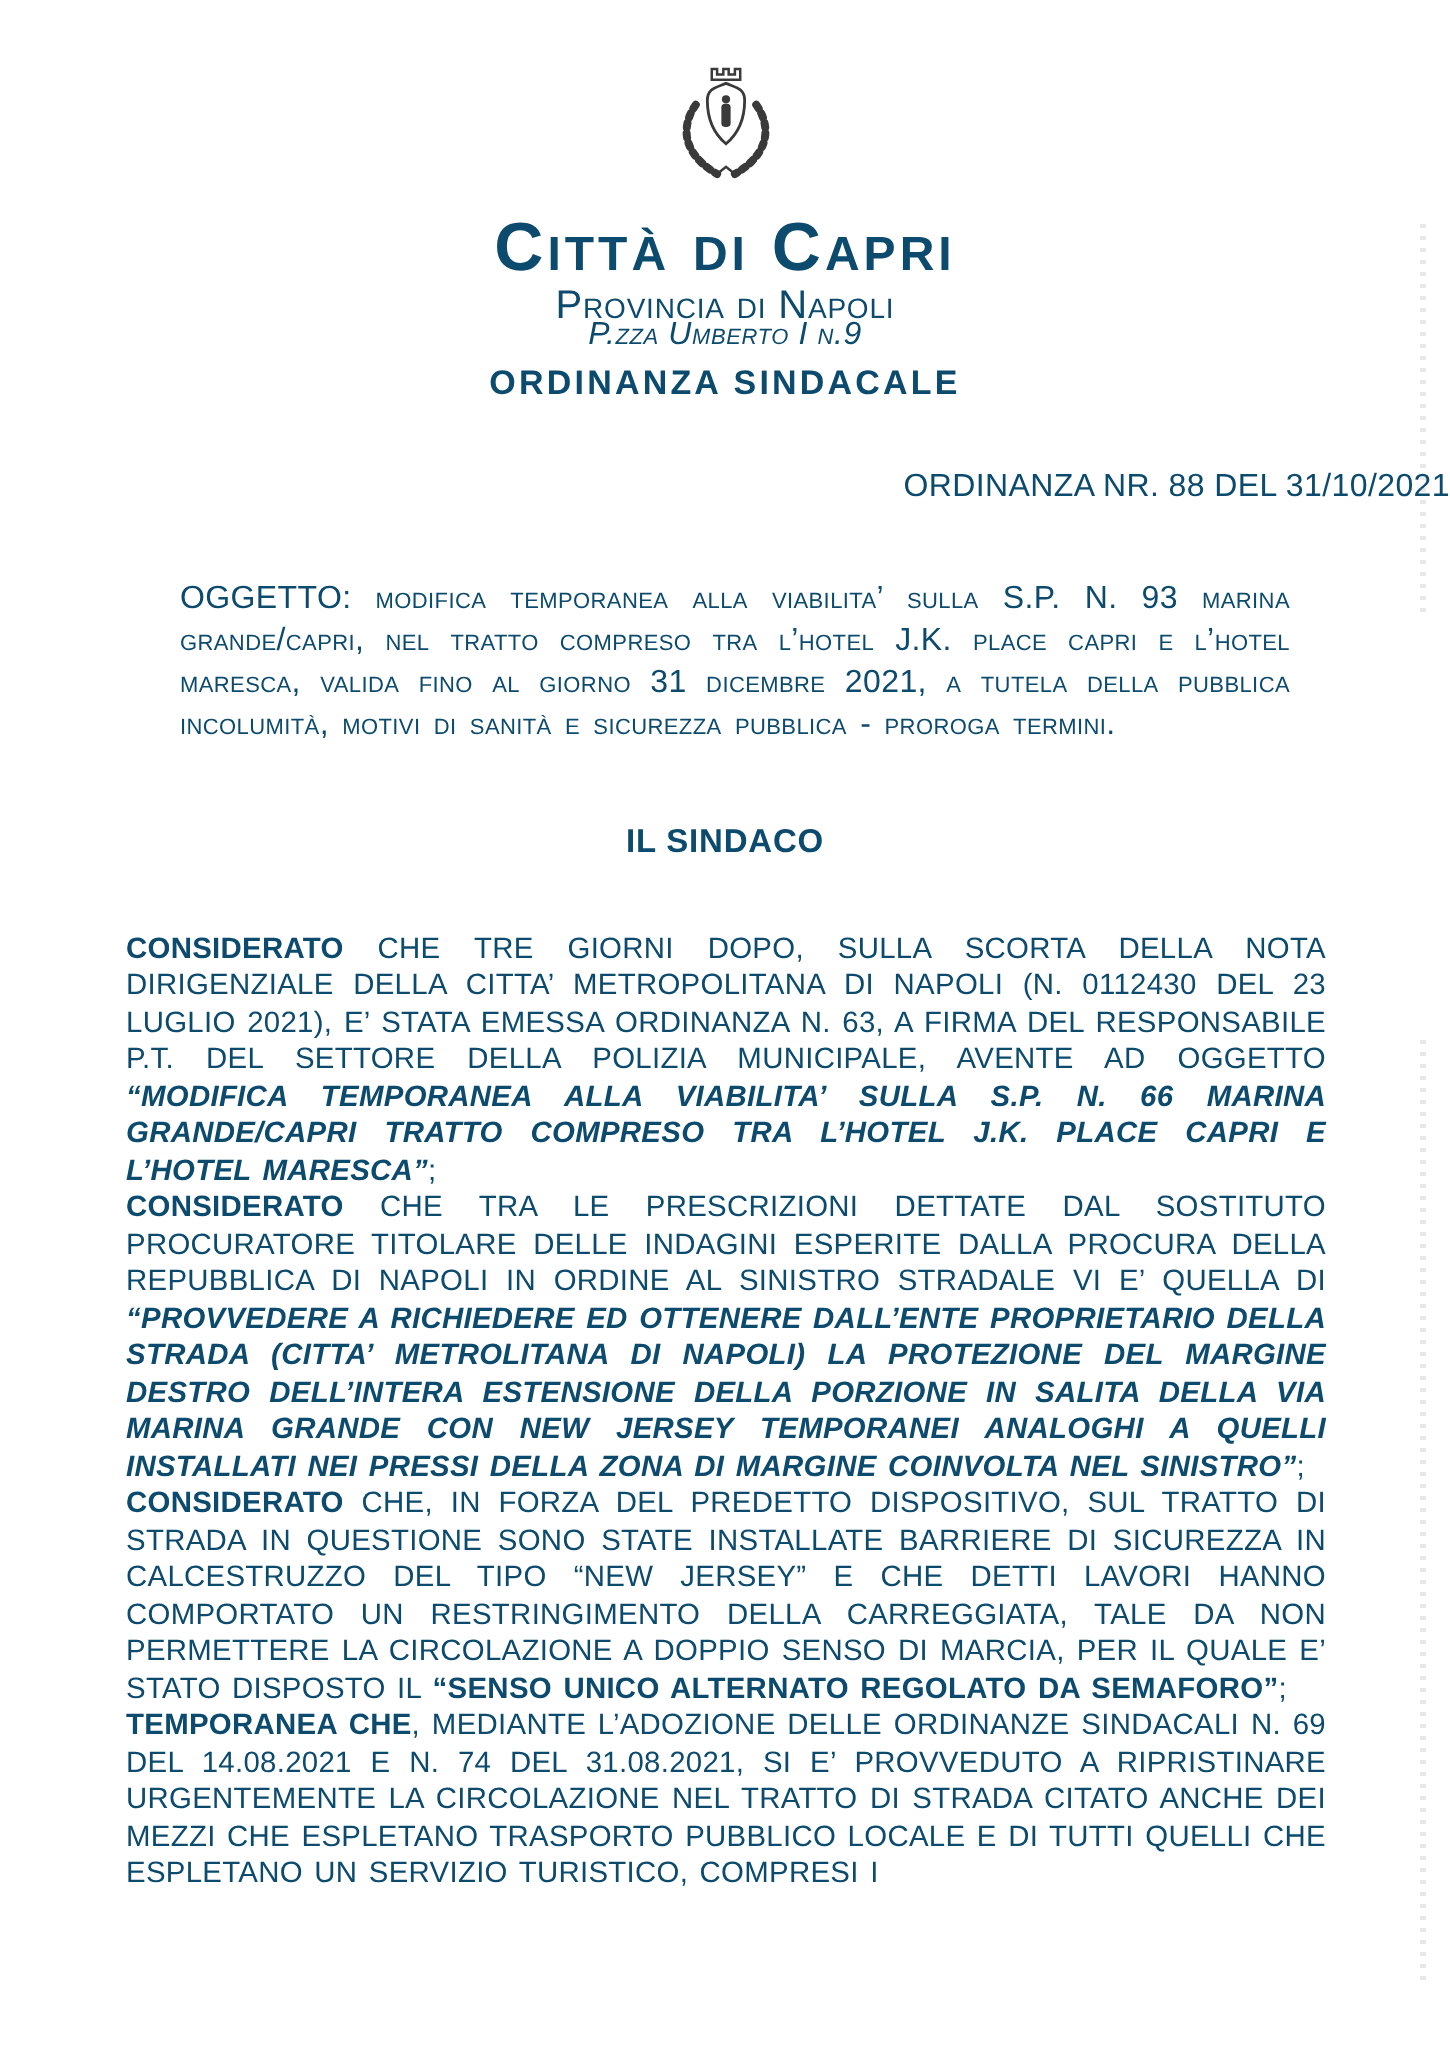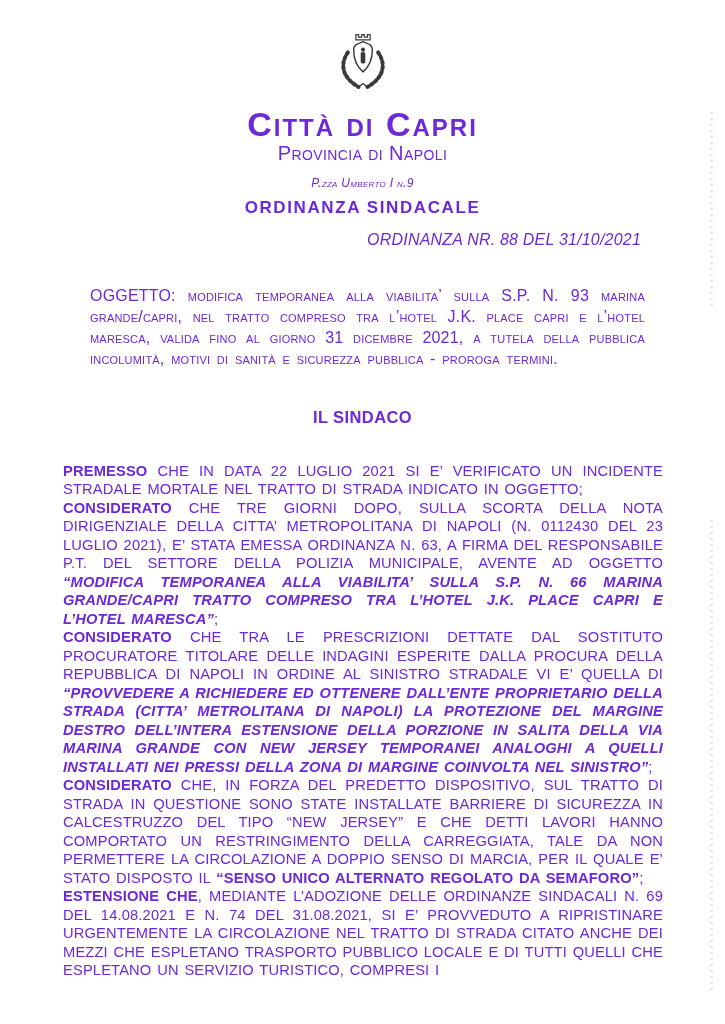--- a/index.html
+++ b/index.html
@@ -1,60 +1,58 @@
 <!DOCTYPE html>
 <html><head>
 <meta charset="utf-8">
 <style>
   html, body { margin:0; padding:0; background:#ffffff; }
   .page {
     position:relative;
     width:725px; height:1024px;
     background:#ffffff;
-    color:#6d28d9;
+    color:#0c4a6e;
     font-family:"Liberation Sans", sans-serif;
     overflow:hidden;
   }
   
   .letterhead { text-align:center; padding-top:31px; }
   .crest { display:block; margin:0 auto; width:66px; height:64px; }
   .muni-title {
     margin-top:12px;
     font-size:34px; line-height:34px;
     font-weight:700;
     font-variant:small-caps;
     letter-spacing:2px;
   }
   .province-line {
     margin-top:5px;
     font-size:20px; line-height:14px;
     font-variant:small-caps;
     letter-spacing:0.4px;
   }
   .address-line {
-    margin-top:17px;
-    font-size:12px; line-height:13px;
+    margin-top:1px;
+    font-size:16px; line-height:13px;
     font-variant:small-caps;
     font-style:italic;
     letter-spacing:0.3px;
   }
   .doc-type {
     margin-top:9px;
     font-size:17px; line-height:17px;
     font-weight:700;
     letter-spacing:1.6px;
   }
   
   .ref-line {
-    margin-top:16px;
-    padding-right:84px;
+    margin-top:36px;
     text-align:right;
     font-size:16px; line-height:16px;
     letter-spacing:0.2px;
-    font-style:italic;
   }
   
   .subject {
     margin:37px 80px 0 90px;
     text-align:justify;
     font-variant:small-caps;
     font-size:16px; line-height:21px;
     word-spacing:2px;
     letter-spacing:0.2px;
   }
@@ -124,20 +122,19 @@
 
   <div class="ref-line">ORDINANZA NR. 88 DEL 31/10/2021</div>
 
   <div class="subject">
     <span class="subject-label">OGGETTO:</span><span>modifica temporanea alla viabilita’ sulla S.P. N. 93 marina grande/capri, nel tratto compreso tra l’hotel J.K. place capri e l’hotel maresca, valida fino al giorno 31 dicembre 2021, a tutela della pubblica incolumità, motivi di sanità e sicurezza pubblica - proroga termini.</span>
   </div>
 
   <div class="issuer">IL SINDACO</div>
 
   <div class="body-text">
-      <p class="para"><span class="b">PREMESSO</span><span> CHE IN DATA 22 LUGLIO 2021 SI E’ VERIFICATO UN INCIDENTE STRADALE MORTALE NEL TRATTO DI STRADA INDICATO IN OGGETTO;</span></p>
       <p class="para"><span class="b">CONSIDERATO</span><span> CHE TRE GIORNI DOPO, SULLA SCORTA DELLA NOTA DIRIGENZIALE DELLA CITTA’ METROPOLITANA DI NAPOLI (N. 0112430 DEL 23 LUGLIO 2021), E’ STATA EMESSA ORDINANZA N. 63, A FIRMA DEL RESPONSABILE P.T. DEL SETTORE DELLA POLIZIA MUNICIPALE, AVENTE AD OGGETTO </span><span class="i">“MODIFICA TEMPORANEA ALLA VIABILITA’ SULLA S.P. N. 66 MARINA GRANDE/CAPRI TRATTO COMPRESO TRA L’HOTEL J.K. PLACE CAPRI E L’HOTEL MARESCA”</span><span>;</span></p>
       <p class="para"><span class="b">CONSIDERATO</span><span> CHE TRA LE PRESCRIZIONI DETTATE DAL SOSTITUTO PROCURATORE TITOLARE DELLE INDAGINI ESPERITE DALLA PROCURA DELLA REPUBBLICA DI NAPOLI IN ORDINE AL SINISTRO STRADALE VI E’ QUELLA DI </span><span class="i">“PROVVEDERE A RICHIEDERE ED OTTENERE DALL’ENTE PROPRIETARIO DELLA STRADA (CITTA’ METROLITANA DI NAPOLI) LA PROTEZIONE DEL MARGINE DESTRO DELL’INTERA ESTENSIONE DELLA PORZIONE IN SALITA DELLA VIA MARINA GRANDE CON NEW JERSEY TEMPORANEI ANALOGHI A QUELLI INSTALLATI NEI PRESSI DELLA ZONA DI MARGINE COINVOLTA NEL SINISTRO”</span><span>;</span></p>
       <p class="para"><span class="b">CONSIDERATO</span><span> CHE, IN FORZA DEL PREDETTO DISPOSITIVO, SUL TRATTO DI STRADA IN QUESTIONE SONO STATE INSTALLATE BARRIERE DI SICUREZZA IN CALCESTRUZZO DEL TIPO “NEW JERSEY” E CHE DETTI LAVORI HANNO COMPORTATO UN RESTRINGIMENTO DELLA CARREGGIATA, TALE DA NON PERMETTERE LA CIRCOLAZIONE A DOPPIO SENSO DI MARCIA, PER IL QUALE E’ STATO DISPOSTO IL </span><span class="b">“SENSO UNICO ALTERNATO REGOLATO DA SEMAFORO”</span><span>;</span></p>
-      <p class="para"><span class="b">ESTENSIONE CHE</span><span>, MEDIANTE L’ADOZIONE DELLE ORDINANZE SINDACALI N. 69 DEL 14.08.2021 E N. 74 DEL 31.08.2021, SI E’ PROVVEDUTO A RIPRISTINARE URGENTEMENTE LA CIRCOLAZIONE NEL TRATTO DI STRADA CITATO ANCHE DEI MEZZI CHE ESPLETANO TRASPORTO PUBBLICO LOCALE E DI TUTTI QUELLI CHE ESPLETANO UN SERVIZIO TURISTICO, COMPRESI I</span></p>
+      <p class="para"><span class="b">TEMPORANEA CHE</span><span>, MEDIANTE L’ADOZIONE DELLE ORDINANZE SINDACALI N. 69 DEL 14.08.2021 E N. 74 DEL 31.08.2021, SI E’ PROVVEDUTO A RIPRISTINARE URGENTEMENTE LA CIRCOLAZIONE NEL TRATTO DI STRADA CITATO ANCHE DEI MEZZI CHE ESPLETANO TRASPORTO PUBBLICO LOCALE E DI TUTTI QUELLI CHE ESPLETANO UN SERVIZIO TURISTICO, COMPRESI I</span></p>
     </div>
 
 </div>
 
 </body></html>

